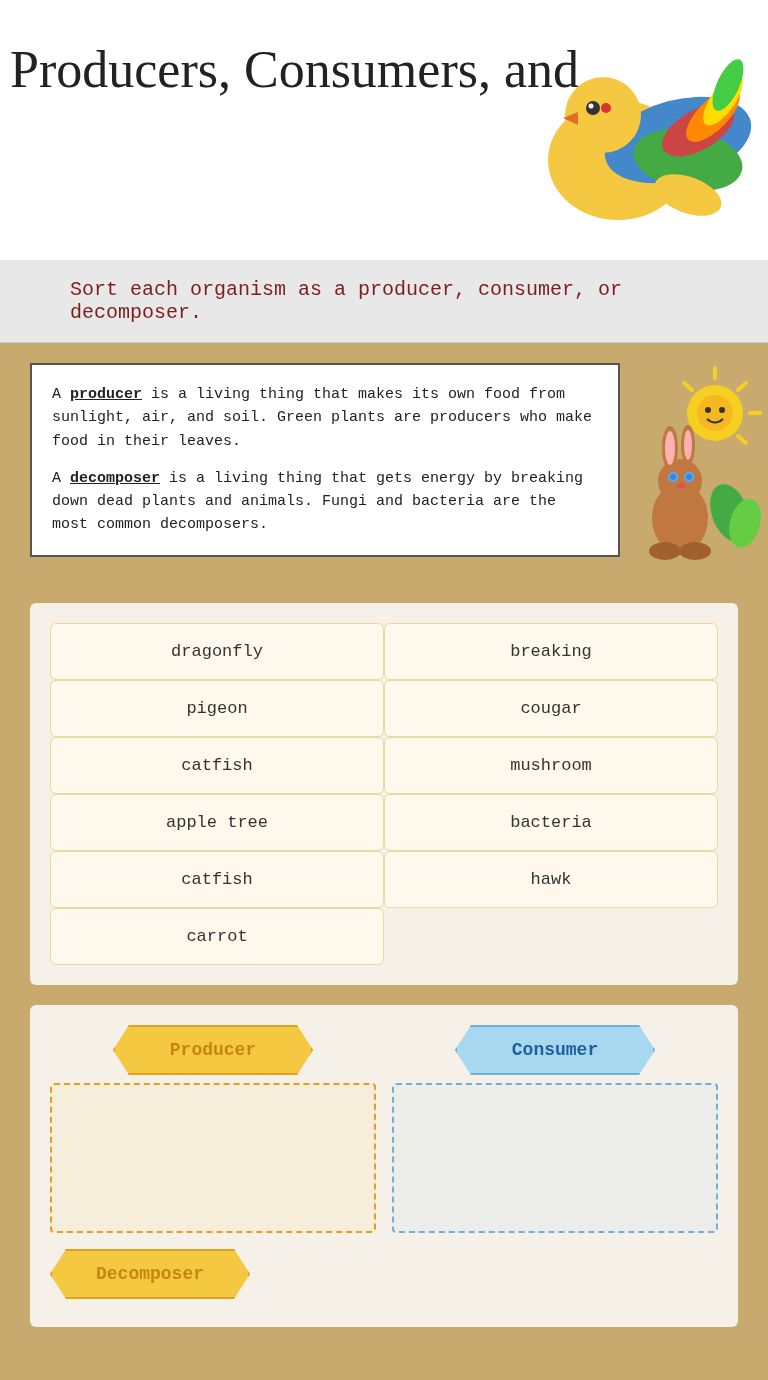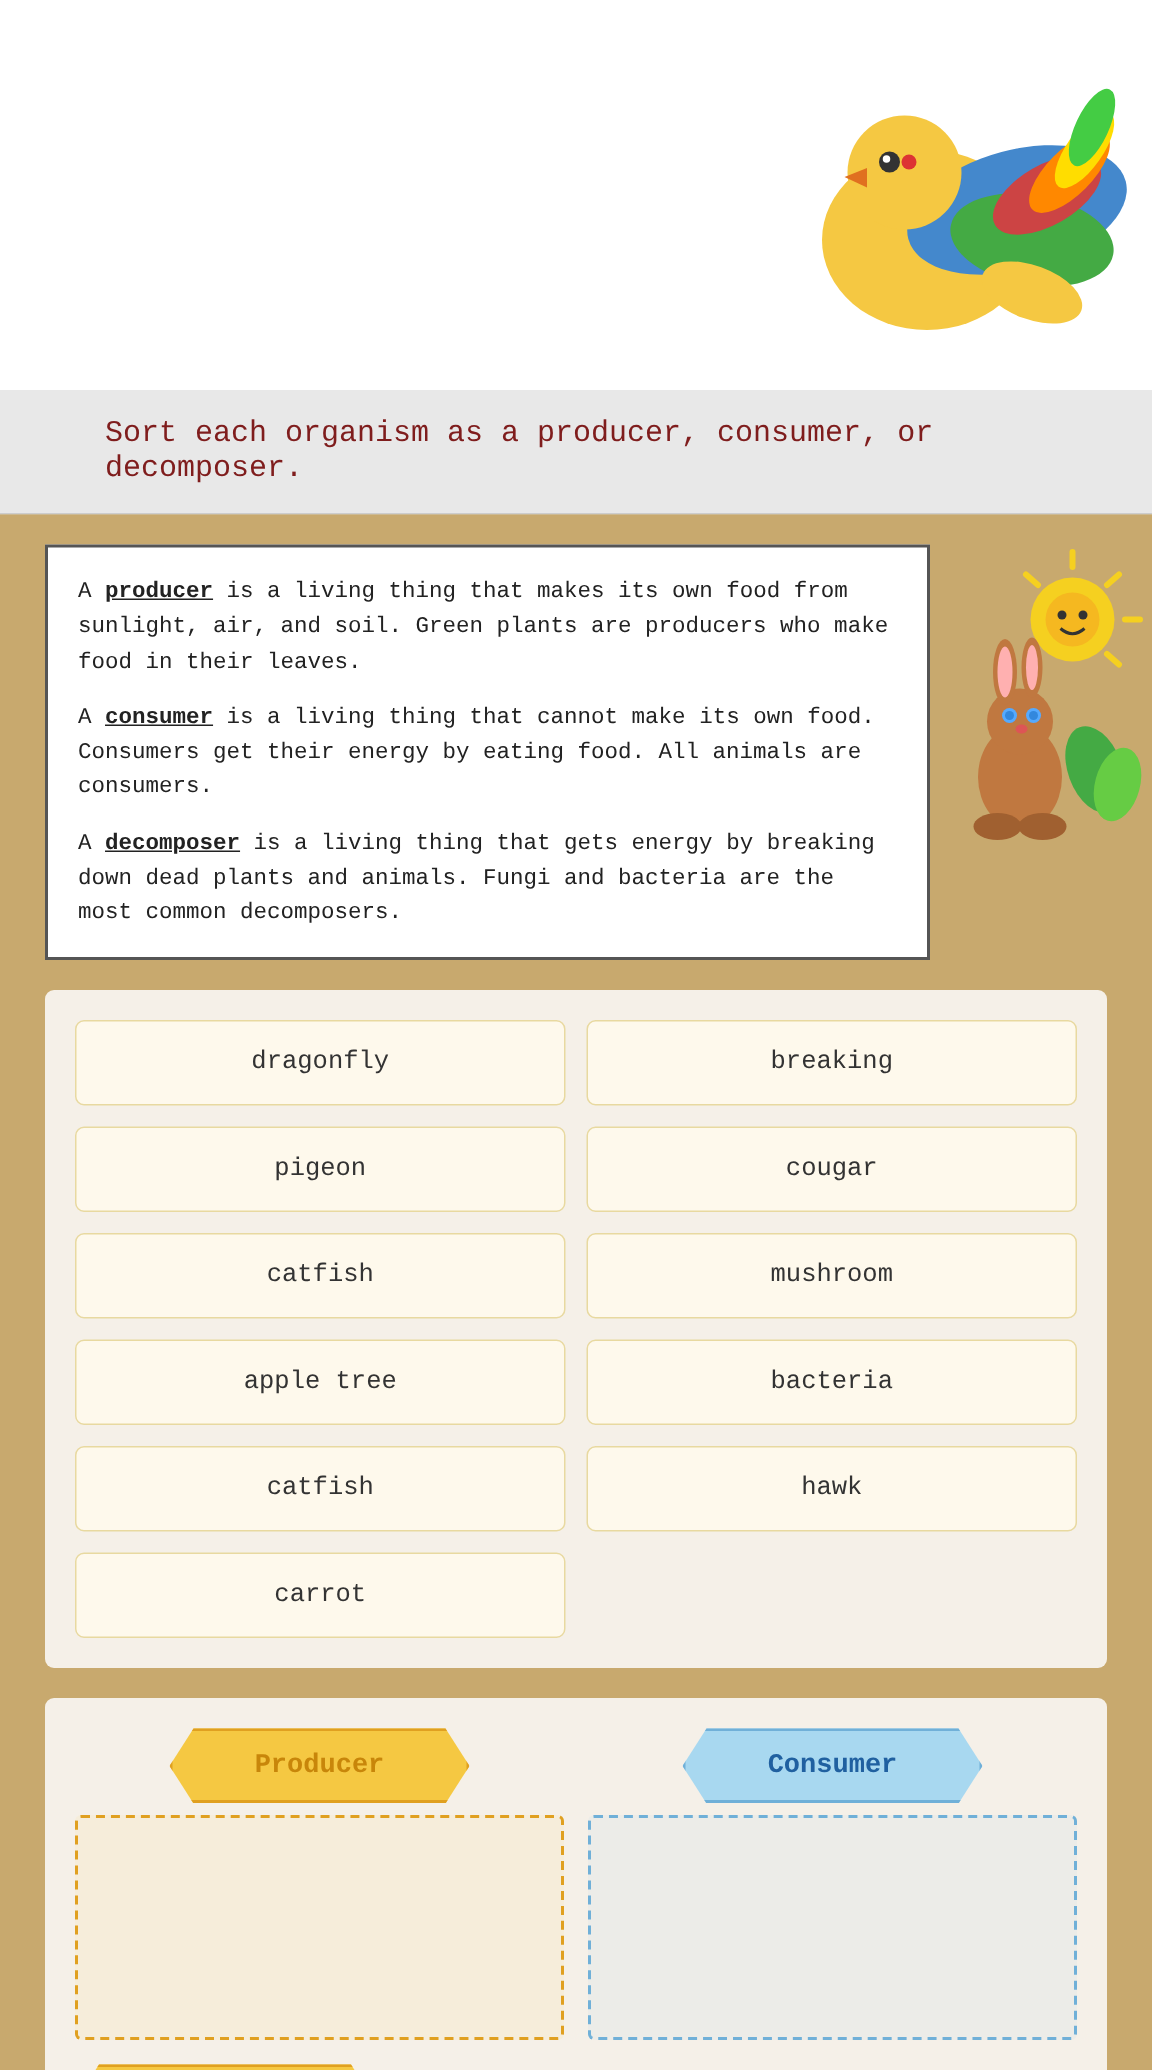--- a/index.html
+++ b/index.html
@@ -96,21 +96,20 @@
     .organism-grid-container {
       background: #f5f0e8;
       border-radius: 6px;
       padding: 20px;
       margin-bottom: 20px;
     }
 
     .organism-grid {
       display: grid;
       grid-template-columns: 1fr 1fr;
-      gap: 14px;
     }
 
     .organism-card {
       background: #fef9ec;
       border: 1px solid #e8d9a0;
       border-radius: 6px;
       padding: 18px 10px;
       text-align: center;
       font-family: 'Courier New', Courier, monospace;
       font-size: 17px;
@@ -211,21 +210,21 @@
       height: 260px;
       overflow: hidden;
     }
 
   </style>
 </head>
 <body>
 
 <div class="top-area">
   <h1 class="page-title">
-    <br>
+    <span>Producers, Consumers, and</span><br>
   </h1>
 
   <div class="bird-svg-container">
     <svg viewBox="0 0 320 260" xmlns="http://www.w3.org/2000/svg" width="320" height="260">
 
       <ellipse cx="160" cy="160" rx="70" ry="60" fill="#f5c842"></ellipse>
 
       <ellipse cx="220" cy="140" rx="75" ry="40" fill="#4488cc" transform="rotate(-15 220 140)"></ellipse>
 
       <ellipse cx="230" cy="160" rx="55" ry="30" fill="#44aa44" transform="rotate(10 230 160)"></ellipse>
@@ -252,23 +251,20 @@
 <div class="instruction-bar">
   <span class="instruction-text">Sort each organism as a producer, consumer, or decomposer.</span>
 </div>
 
 <div class="main-content">
 
   <div class="definition-box-wrapper">
     <div class="definition-box">
       <p>
         A <strong>producer</strong> is a living thing that makes its own food from sunlight, air, and soil.  Green plants are producers who make food in their leaves.
-      </p>
-      <p>
-        A <strong>consumer</strong> is a living thing that cannot make its own food.  Consumers get their energy by eating food.  All animals are consumers.
       </p>
       <p>
         A <strong>decomposer</strong> is a living thing that gets energy by breaking down dead plants and animals.  Fungi and bacteria are the most common decomposers.
       </p>
     </div>
 
     <div class="animal-illustration">
       <svg viewBox="0 0 150 220" width="150" height="220" xmlns="http://www.w3.org/2000/svg">
 
         <circle cx="95" cy="50" r="28" fill="#f5d020"></circle>

